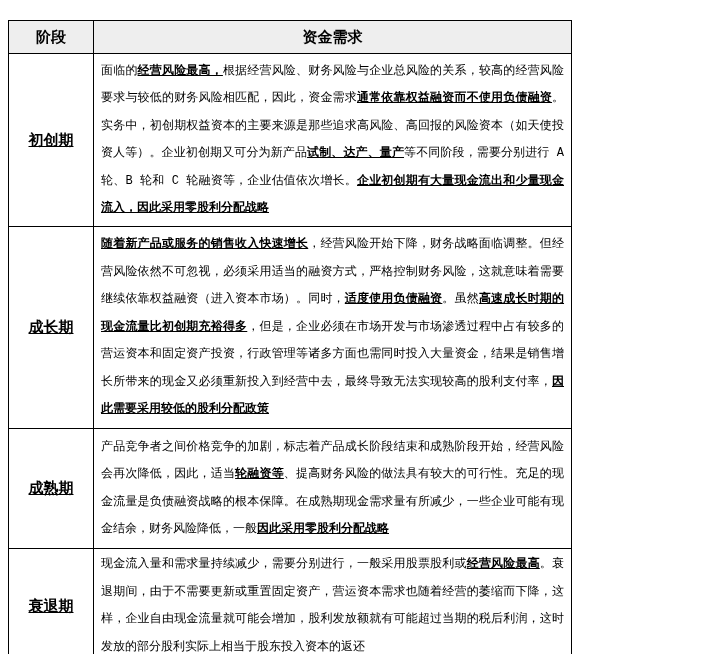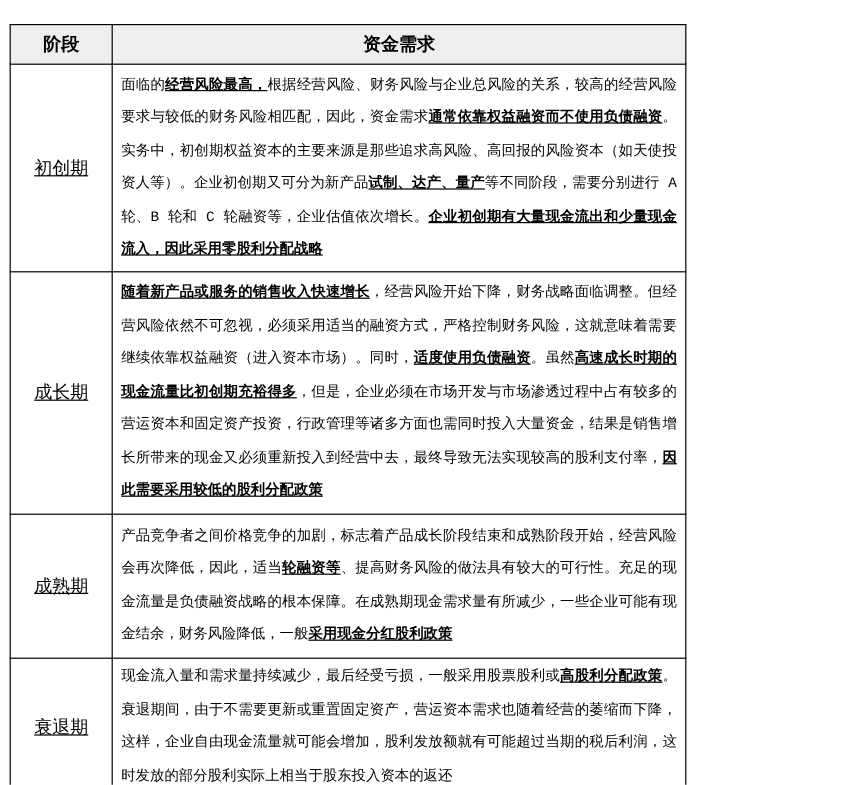--- a/index.html
+++ b/index.html
@@ -31,21 +31,21 @@
   col.c-stage { width: 85px; }
   th {
     background: #eeeeee;
     height: 33px;
     font-size: 15px;
     font-weight: bold;
     text-align: center;
   }
   td.stage {
     font-size: 15px;
-    font-weight: normal;
+    font-weight: bold;
     text-decoration: underline;
     text-align: center;
     vertical-align: middle;
   }
   td.exp {
     font-size: 12px;
     line-height: 27.5px;
     padding: 2px 7px 2px 7px;
     text-align: justify;
     vertical-align: top;
@@ -79,21 +79,21 @@
       <tr class="r1">
         <td class="stage">初创期</td>
         <td class="exp"><span>面临的</span><span class="hl">经营风险最高，</span><span>根据经营风险、财务风险与企业总风险的关系，较高的经营风险要求与较低的财务风险相匹配，因此，资金需求</span><span class="hl">通常依靠权益融资而不使用负债融资</span><span>。实务中，初创期权益资本的主要来源是那些追求高风险、高回报的风险资本（如天使投资人等）。企业初创期又可分为新产品</span><span class="hl">试制、达产、量产</span><span>等不同阶段，需要分别进行 A 轮、B 轮和 C 轮融资等，企业估值依次增长。</span><span class="hl">企业初创期有大量现金流出和少量现金流入，因此采用零股利分配战略</span></td>
       </tr>
       <tr class="r2">
         <td class="stage">成长期</td>
         <td class="exp"><span class="hl">随着新产品或服务的销售收入快速增长</span><span>，经营风险开始下降，财务战略面临调整。但经营风险依然不可忽视，必须采用适当的融资方式，严格控制财务风险，这就意味着需要继续依靠权益融资（进入资本市场）。同时，</span><span class="hl">适度使用负债融资</span><span>。虽然</span><span class="hl">高速成长时期的现金流量比初创期充裕得多</span><span>，但是，企业必须在市场开发与市场渗透过程中占有较多的营运资本和固定资产投资，行政管理等诸多方面也需同时投入大量资金，结果是销售增长所带来的现金又必须重新投入到经营中去，最终导致无法实现较高的股利支付率，</span><span class="hl">因此需要采用较低的股利分配政策</span></td>
       </tr>
       <tr class="r3">
         <td class="stage">成熟期</td>
-        <td class="exp"><span>产品竞争者之间价格竞争的加剧，标志着产品成长阶段结束和成熟阶段开始，经营风险会再次降低，因此，适当</span><span class="hl">轮融资等</span><span>、提高财务风险的做法具有较大的可行性。充足的现金流量是负债融资战略的根本保障。在成熟期现金需求量有所减少，一些企业可能有现金结余，财务风险降低，一般</span><span class="hl">采用现金分红股利政策</span></td>
+        <td class="exp"><span>产品竞争者之间价格竞争的加剧，标志着产品成长阶段结束和成熟阶段开始，经营风险会再次降低，因此，适当</span><span class="hl">轮融资等</span><span>、提高财务风险的做法具有较大的可行性。充足的现金流量是负债融资战略的根本保障。在成熟期现金需求量有所减少，一些企业可能有现金结余，财务风险降低，一般</span><span class="hl">因此采用零股利分配战略</span></td>
       </tr>
       <tr class="r4">
         <td class="stage">衰退期</td>
-        <td class="exp"><span>现金流入量和需求量持续减少，最后经受亏损，一般采用股票股利或</span><span class="hl">高股利分配政策</span><span>。衰退期间，由于不需要更新或重置固定资产，营运资本需求也随着经营的萎缩而下降，这样，企业自由现金流量就可能会增加，股利发放额就有可能超过当期的税后利润，这时发放的部分股利实际上相当于股东投入资本的返还</span></td>
+        <td class="exp"><span>现金流入量和需求量持续减少，需要分别进行，一般采用股票股利或</span><span class="hl">经营风险最高</span><span>。衰退期间，由于不需要更新或重置固定资产，营运资本需求也随着经营的萎缩而下降，这样，企业自由现金流量就可能会增加，股利发放额就有可能超过当期的税后利润，这时发放的部分股利实际上相当于股东投入资本的返还</span></td>
       </tr>
     </tbody>
   </table>
 </div>
 
 </body></html>

